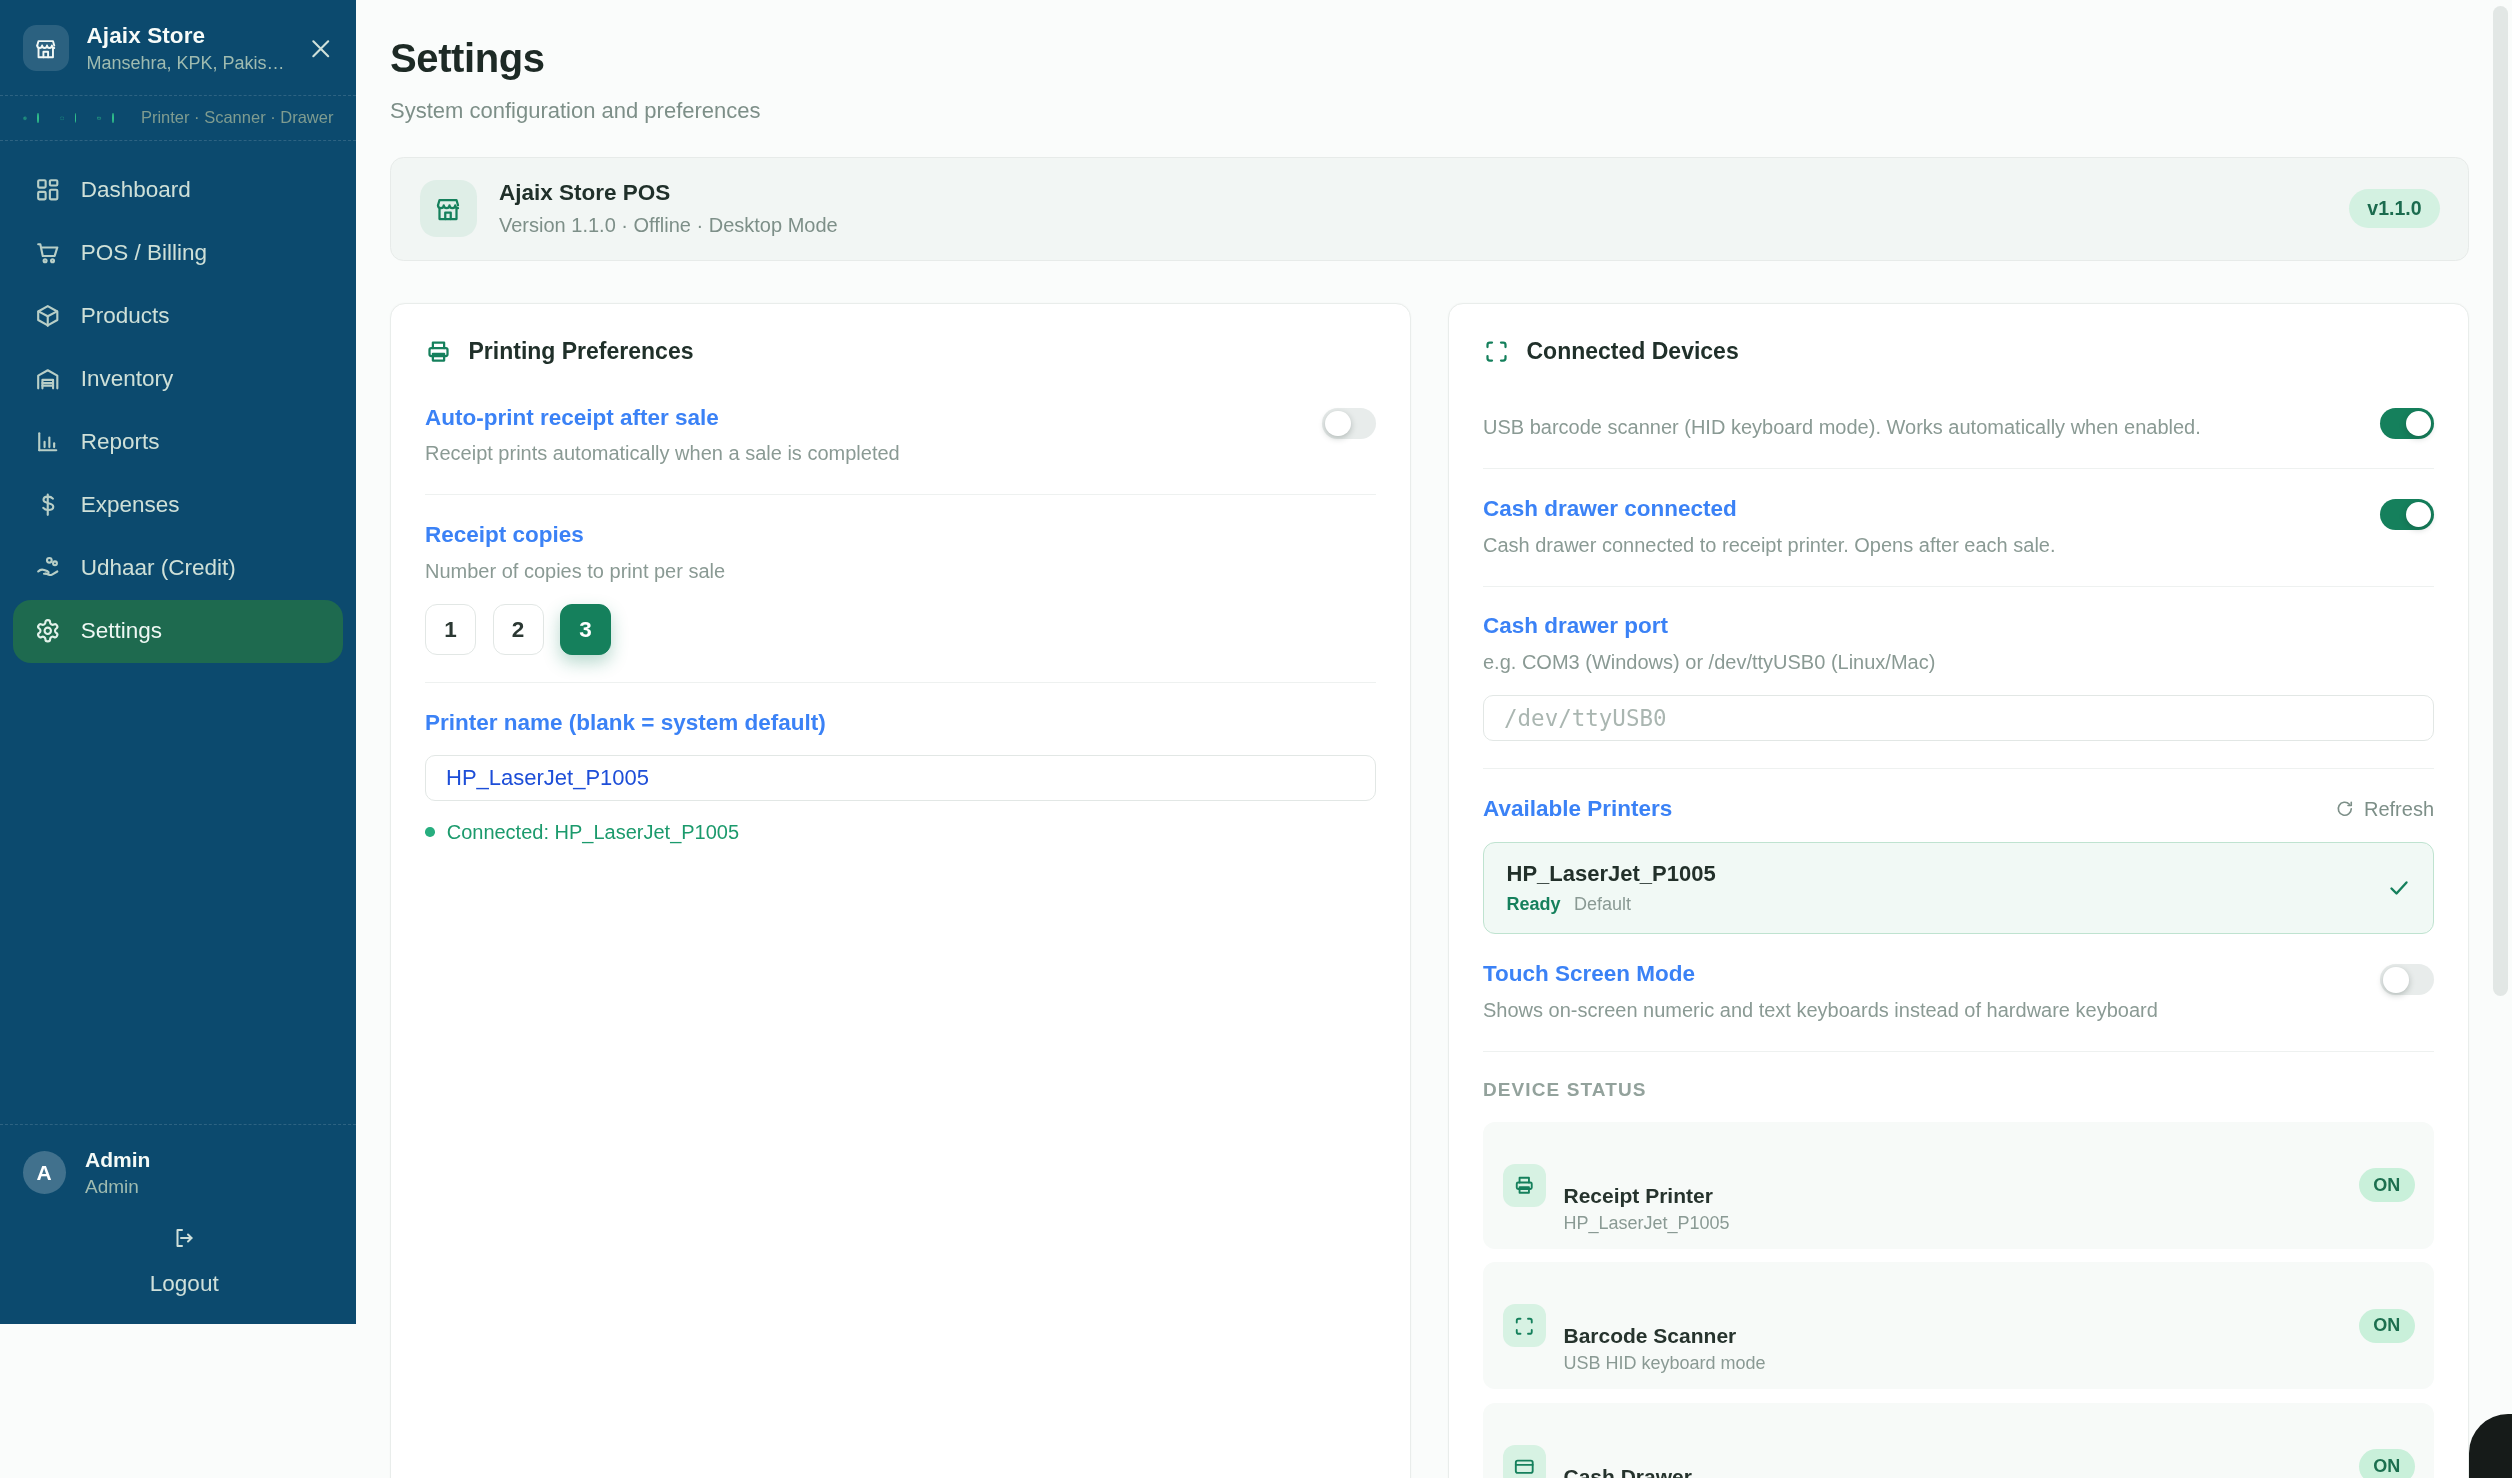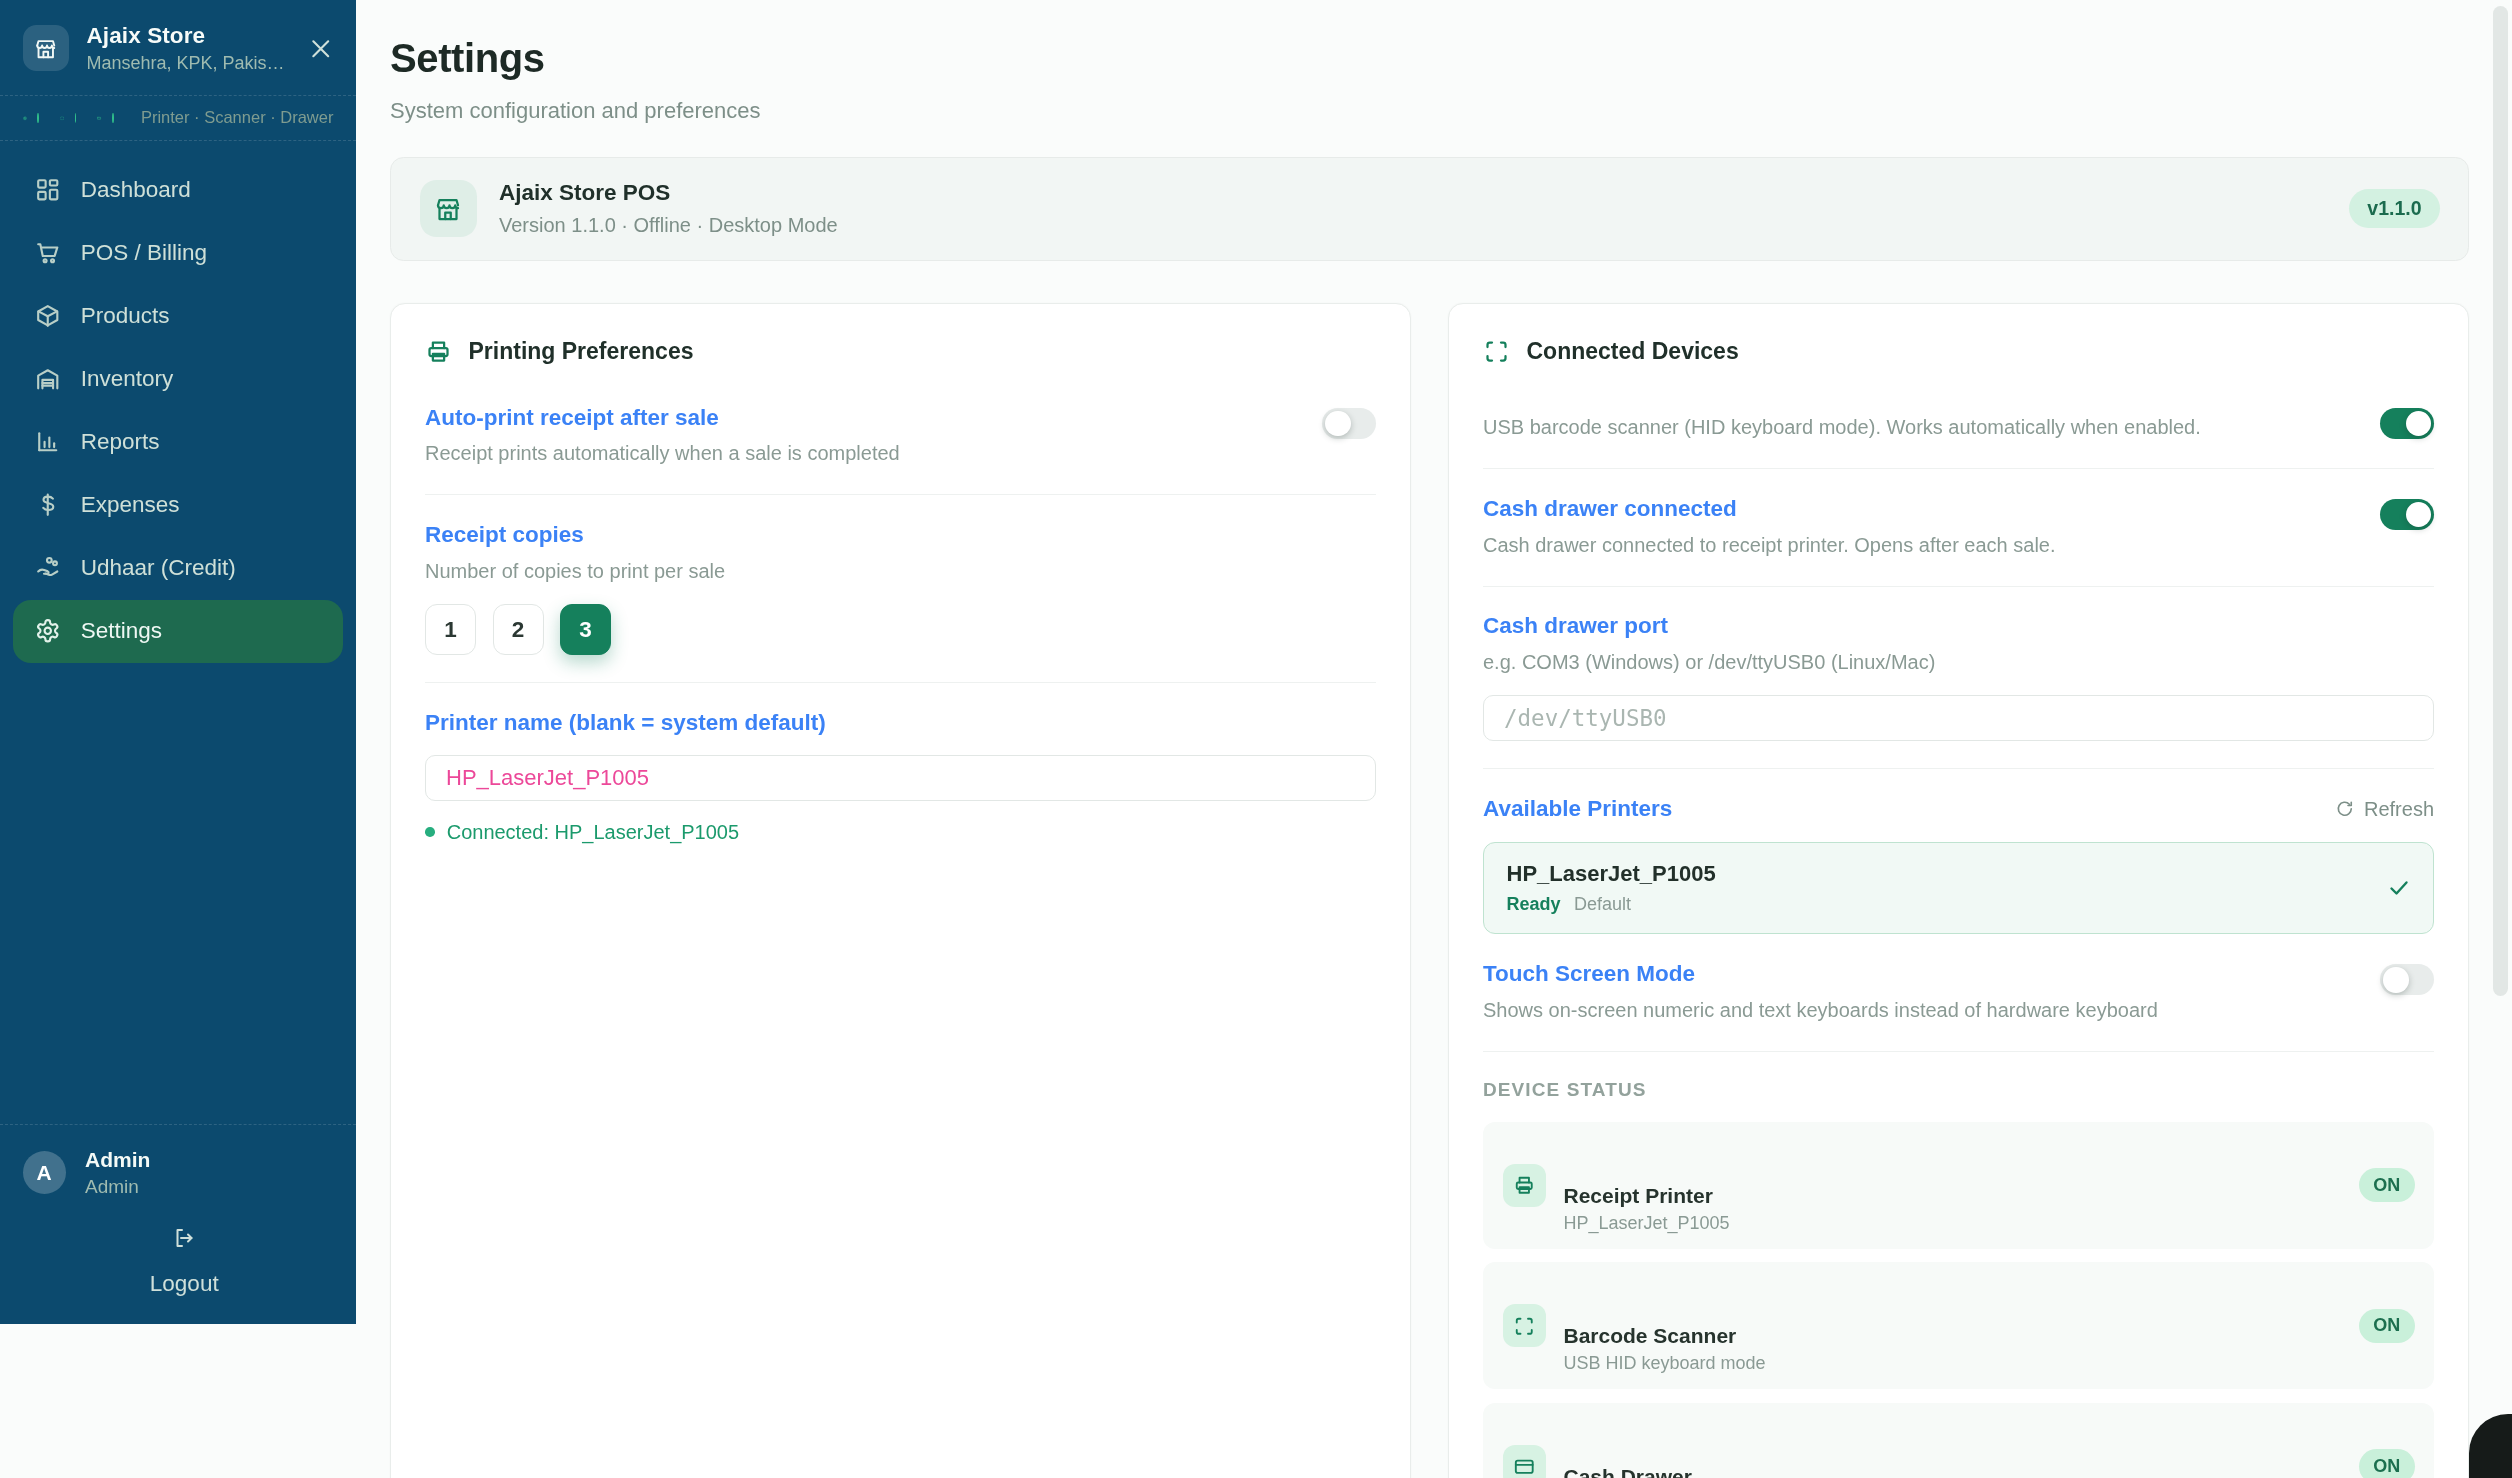--- a/index.html
+++ b/index.html
@@ -99,21 +99,21 @@
   .copy-btn {
     width:51px; height:51px; border-radius:12px; border:1.1px solid #e2e7e5; background:#fff;
     font-size:22.5px; font-weight:600; color:#2b3833; display:flex; align-items:center; justify-content:center; cursor:pointer;
   }
   .copy-btn.selected {
     background:#15805c; border-color:#15805c; color:#fff;
     box-shadow:0 7.5px 16.5px rgba(21,128,92,.30);
   }
   .field {
     margin-top:19.5px; width:100%; height:46px; border:1.1px solid #e2e7e5; border-radius:10px;
-    padding:2px 20px; font-size:22px; color:#ec4899; background:#fff; outline:none;
+    padding:2px 20px; font-size:22px; color:#1d4ed8; background:#fff; outline:none;
     font-family:"Liberation Sans","DejaVu Sans",sans-serif;
   }
   .field.mono { font-family:"DejaVu Sans Mono","Liberation Mono",monospace; font-size:22.5px; }
   .field::placeholder { color:#aab6b1; }
   .connected-line { display:flex; align-items:center; gap:12px; margin-top:19.5px; }
   .conn-dot { width:9.7px; height:9.7px; border-radius:50%; background:#27ae7f; }
   .conn-text { font-size:20px; color:#1b9a6c; font-weight:500; }
   
   .printers-head { display:flex; align-items:center; justify-content:space-between; }
   .refresh { display:flex; align-items:center; gap:9px; font-size:20px; color:#7d8f88; cursor:pointer; }

